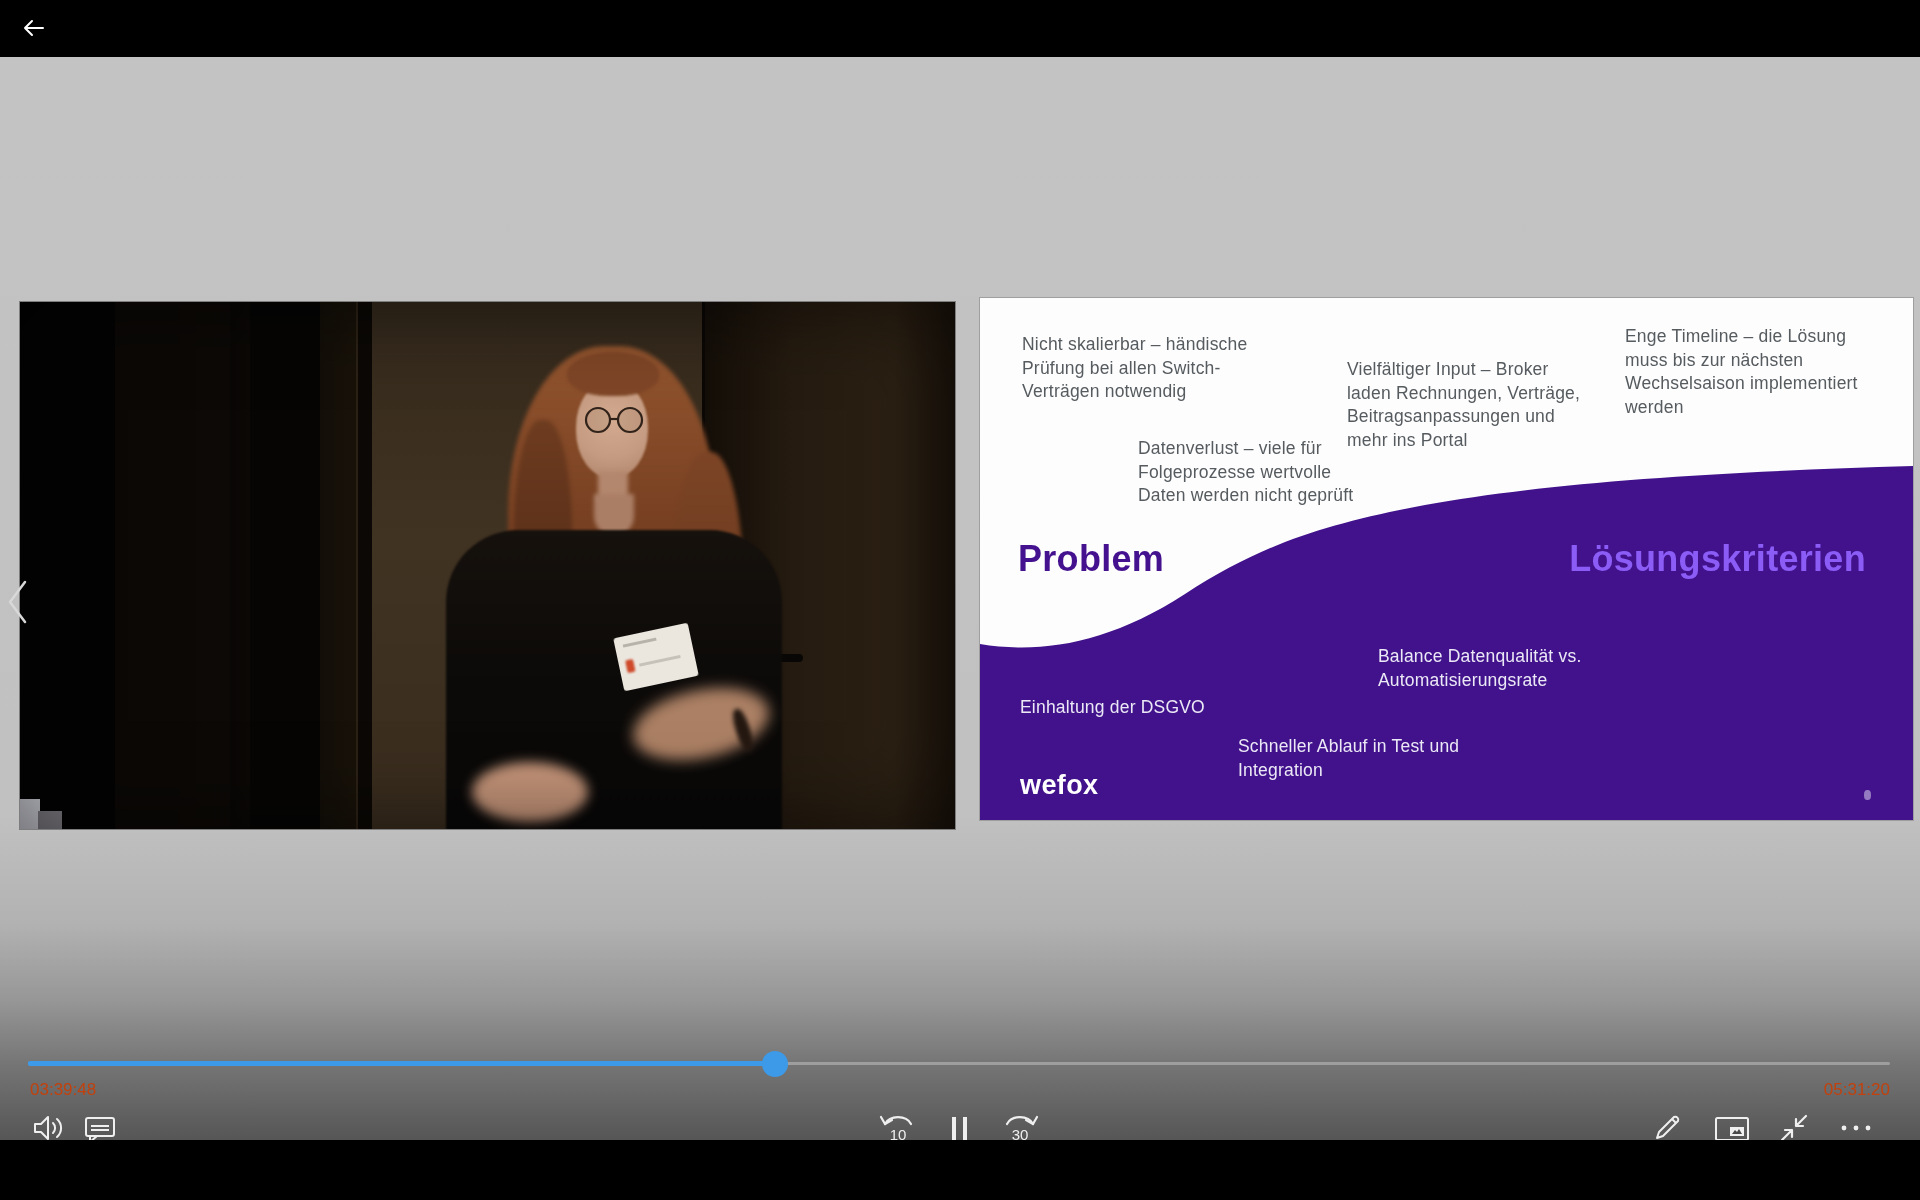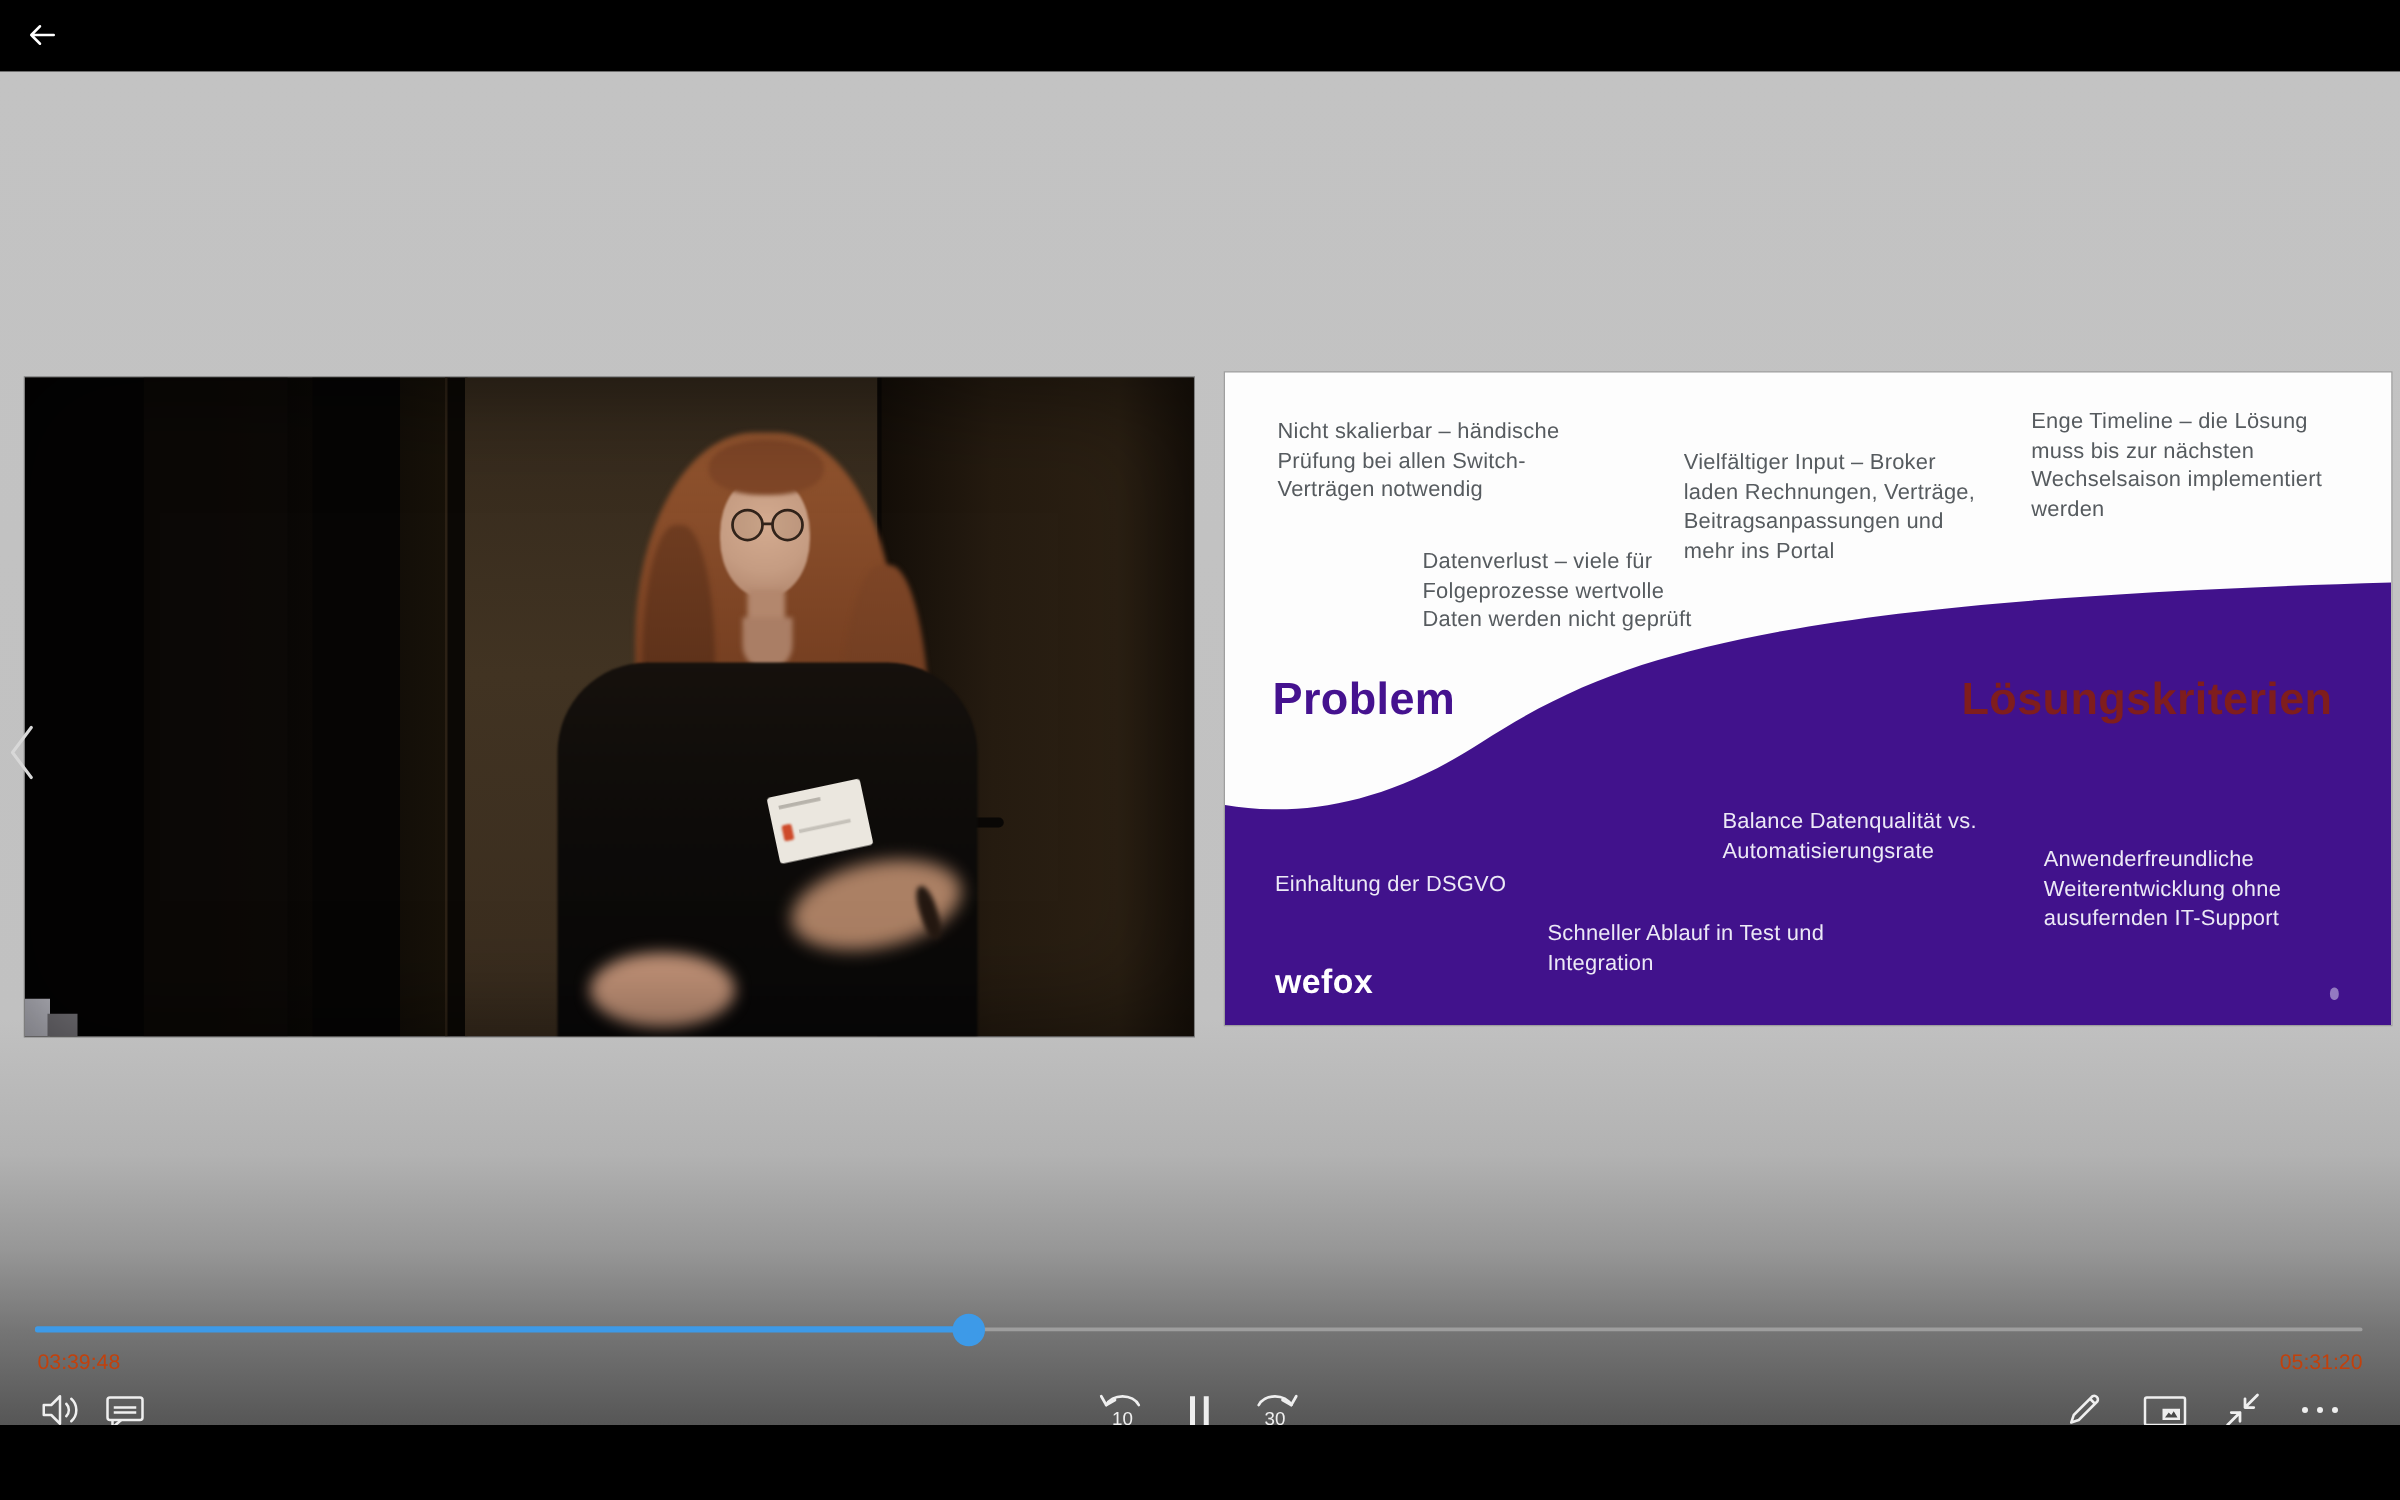--- a/index.html
+++ b/index.html
@@ -74,21 +74,21 @@
 
   
   .slide{position:absolute;left:980px;top:298px;width:933px;height:522px;background:#fdfdfd;
          overflow:hidden;z-index:2;box-shadow:0 0 0 1px rgba(0,0,0,.18);}
   .wave-svg{position:absolute;left:0;top:0;width:933px;height:522px;}
   .note{position:absolute;white-space:pre-line;font-size:17.5px;line-height:23.5px;
         color:#565b5f;letter-spacing:.2px;}
   .note.on-purple{color:#ece9f6;}
   .slide-heading{position:absolute;font-size:36px;font-weight:700;line-height:38px;letter-spacing:.3px;}
   .heading-problem{left:38px;top:242px;color:#45128f;}
-  .heading-criteria{right:47px;top:242px;color:#7f1d1d;text-align:right;}
+  .heading-criteria{right:47px;top:242px;color:#8b5cf6;text-align:right;}
   .n1{left:42px;top:35px;}
   .n2{left:158px;top:139px;}
   .n3{left:367px;top:60px;}
   .n4{left:645px;top:27px;}
   .c1{left:398px;top:347px;}
   .c2{left:40px;top:398px;}
   .c3{left:258px;top:437px;}
   .c4{left:655px;top:378px;}
   .brand{position:absolute;left:40px;top:472px;font-size:27px;font-weight:700;color:#fff;
          letter-spacing:.4px;}
@@ -191,23 +191,20 @@
 muss bis zur nächsten
 Wechselsaison implementiert
 werden</div>
     <div class="slide-heading heading-problem">Problem</div>
     <div class="slide-heading heading-criteria">Lösungskriterien</div>
     <div class="note on-purple c1">Balance Datenqualität vs.
 Automatisierungsrate</div>
     <div class="note on-purple c2">Einhaltung der DSGVO</div>
     <div class="note on-purple c3">Schneller Ablauf in Test und
 Integration</div>
-    <div class="note on-purple c4">Anwenderfreundliche
-Weiterentwicklung ohne
-ausufernden IT-Support</div>
     <div class="brand">wefox</div>
     <div class="page-dot"></div>
   </div>
 
   <div class="progress">
     <div class="progress-track"></div>
     <div class="progress-fill" style="width: 40.1%;"></div>
     <div class="progress-handle" style="left: 40.1%;"></div>
   </div>
   <div class="time time-current">03:39:48</div>

